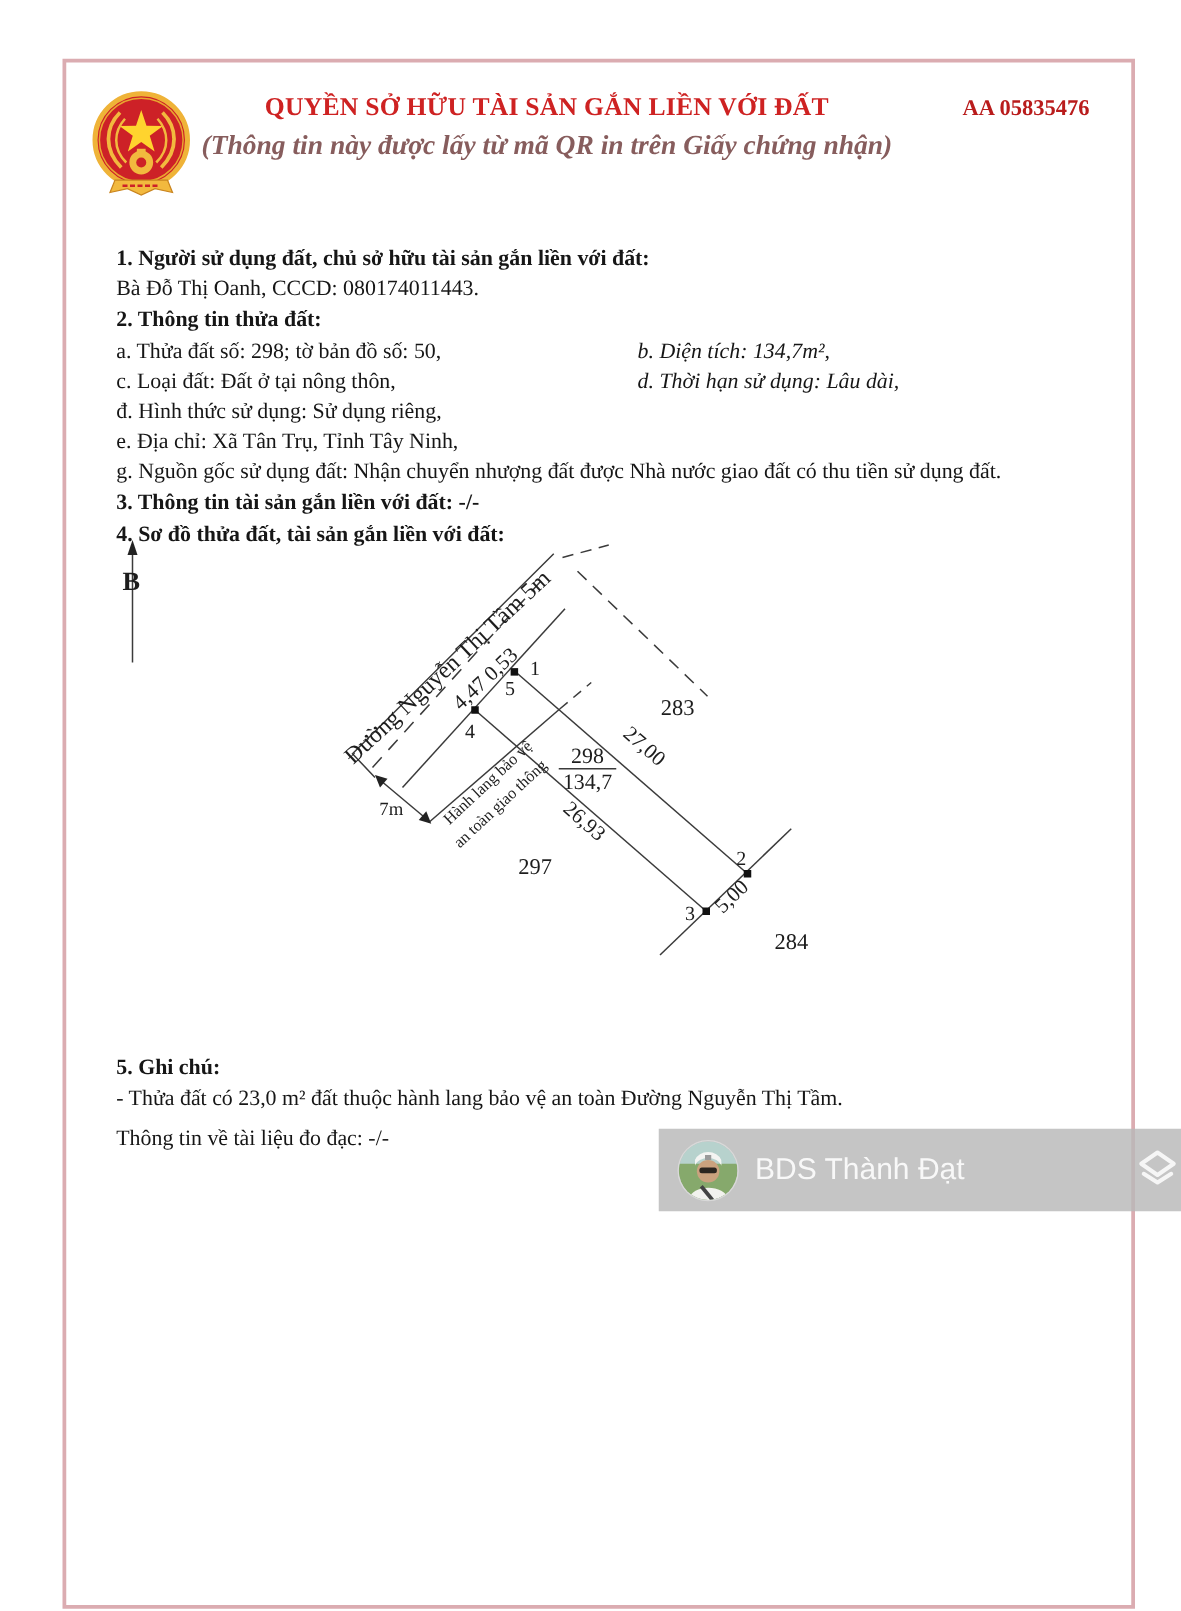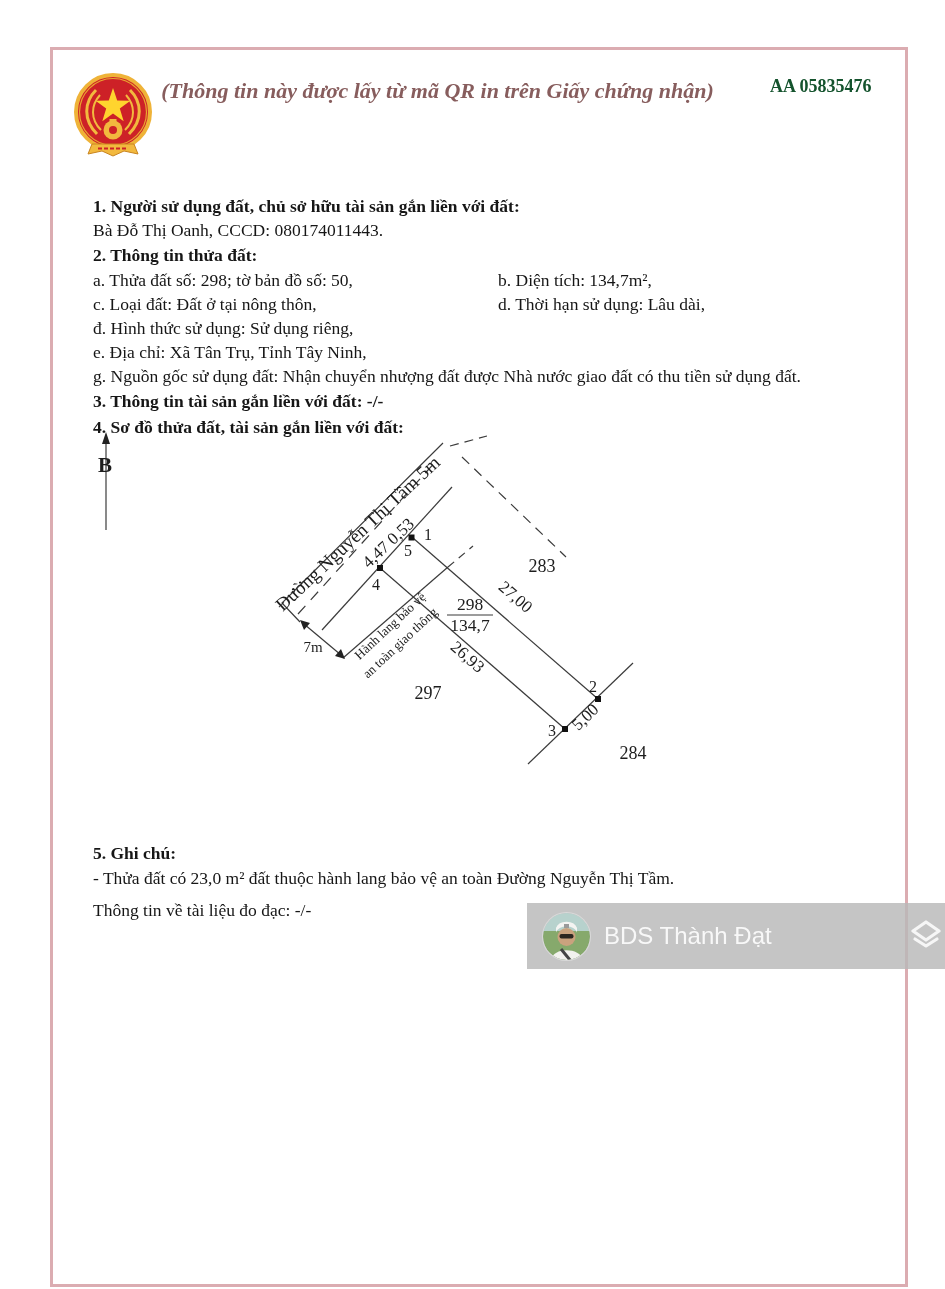--- a/index.html
+++ b/index.html
@@ -12,25 +12,25 @@
   
   .frame{
     left:50px;top:47px;width:852px;height:1234px;
     border:3px solid #dbacb1;background:transparent;
   }
   
   .emblem{left:72px;top:72px;width:82px;height:92px;}
   .title-block{left:155px;top:74px;width:565px;text-align:center;line-height:1.22;}
   .title-line{font-weight:bold;font-size:20.5px;color:#ce2222;letter-spacing:.2px;}
   .subtitle{font-style:italic;font-size:22px;color:#875d5d;margin-top:4px;font-weight:bold;}
-  .doc-number{left:770px;top:76px;width:125px;font-weight:bold;font-size:18px;color:#14532d;}
+  .doc-number{left:770px;top:76px;width:125px;font-weight:bold;font-size:18px;color:#b91c1c;}
   
   .line{left:93px;font-size:17.5px;white-space:nowrap;}
   .b{font-weight:bold;}
-  .col2{left:498px;}
+  .col2{left:510px;font-style:italic;}
   
   .diagram{left:80px;top:420px;}
   .diagram text{font-family:"Liberation Serif","DejaVu Serif",serif;fill:#1d1d1d;}
   
   .wm-bar{
     left:527px;top:903px;width:428px;height:66px;
     background:rgba(184,184,184,0.82);
     display:flex;align-items:center;
   }
   .wm-avatar{width:47px;height:47px;border-radius:50%;overflow:hidden;margin-left:16px;flex:0 0 auto;
@@ -62,20 +62,21 @@
     <circle cx="41" cy="58" r="9.5" fill="#f2b93e"></circle>
     <circle cx="41" cy="58" r="4" fill="#cd2127"></circle>
     <rect x="37.5" y="47" width="7" height="4" fill="#f2b93e"></rect>
 
     <path d="M20 72 L62 72 L66 82 L52 79 L41 84 L30 79 L16 82 Z" fill="#f2b93e" stroke="#c9841f" stroke-width="1"></path>
     <path d="M26 76.5 L56 76.5" stroke="#cd2127" stroke-width="2" stroke-dasharray="4 2"></path>
   </svg>
 </div>
 
 <div class="abs title-block">
+  <div class="title-line">QUYỀN SỞ HỮU TÀI SẢN GẮN LIỀN VỚI ĐẤT</div>
   <div class="subtitle">(Thông tin này được lấy từ mã QR in trên Giấy chứng nhận)</div>
 </div>
 
 <div class="abs doc-number" style="top:76px;">AA 05835476</div>
 
 <div class="abs line b" style="top:196px;">1. Người sử dụng đất, chủ sở hữu tài sản gắn liền với đất:</div>
 <div class="abs line" style="top:220px;">Bà Đỗ Thị Oanh, CCCD: 080174011443.</div>
 <div class="abs line b" style="top:245px;">2. Thông tin thửa đất:</div>
 <div class="abs line" style="top:270px;">a. Thửa đất số: 298; tờ bản đồ số: 50,</div>
 <div class="abs line col2" style="top:270px;">b. Diện tích: 134,7m²,</div>

